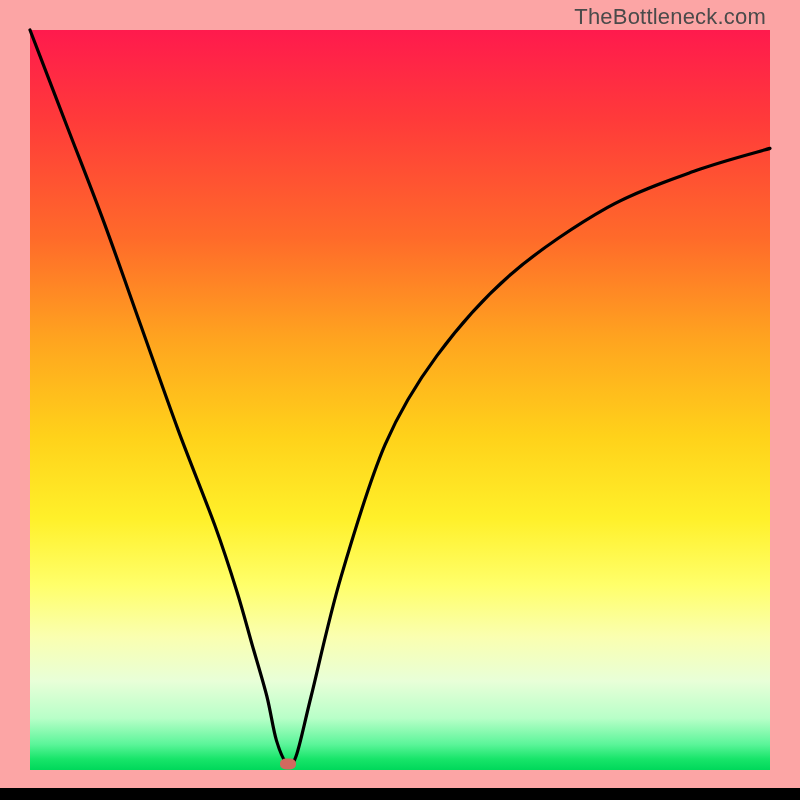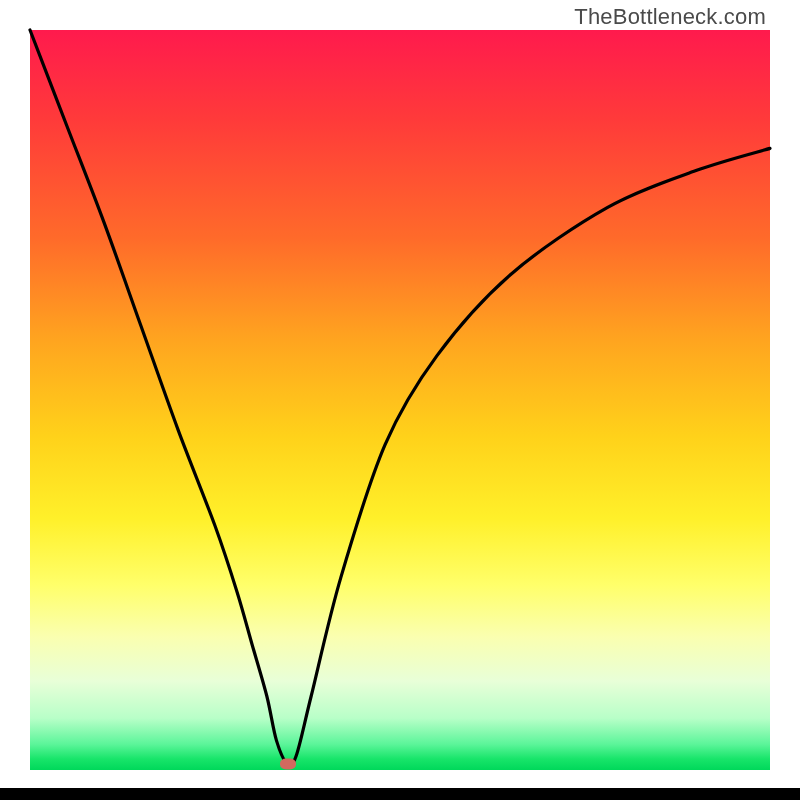--- a/index.html
+++ b/index.html
@@ -1,21 +1,21 @@
 <!DOCTYPE html>
 <html><head>
 <meta charset="utf-8">
 <style>
   * { margin: 0; padding: 0; box-sizing: border-box; }
   html, body { width: 800px; height: 800px; overflow: hidden; background: #000; }
   .frame {
     position: relative;
     width: 800px;
     height: 788px;
-    background: #ffffff;
+    background: #fca5a5;
   }
   .plot-area {
     position: absolute;
     left: 30px;
     top: 30px;
     width: 740px;
     height: 740px;
     background: linear-gradient(to bottom,
       #ff1a4d 0%,
       #ff3a3a 12%,

